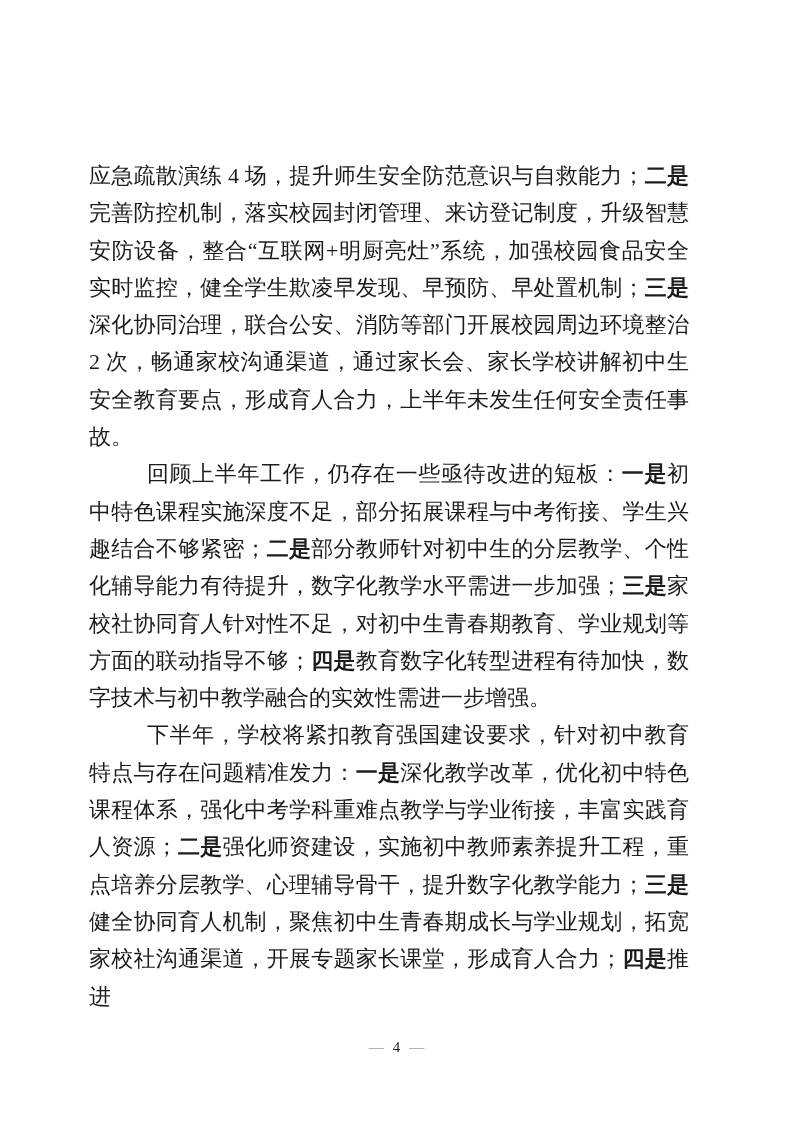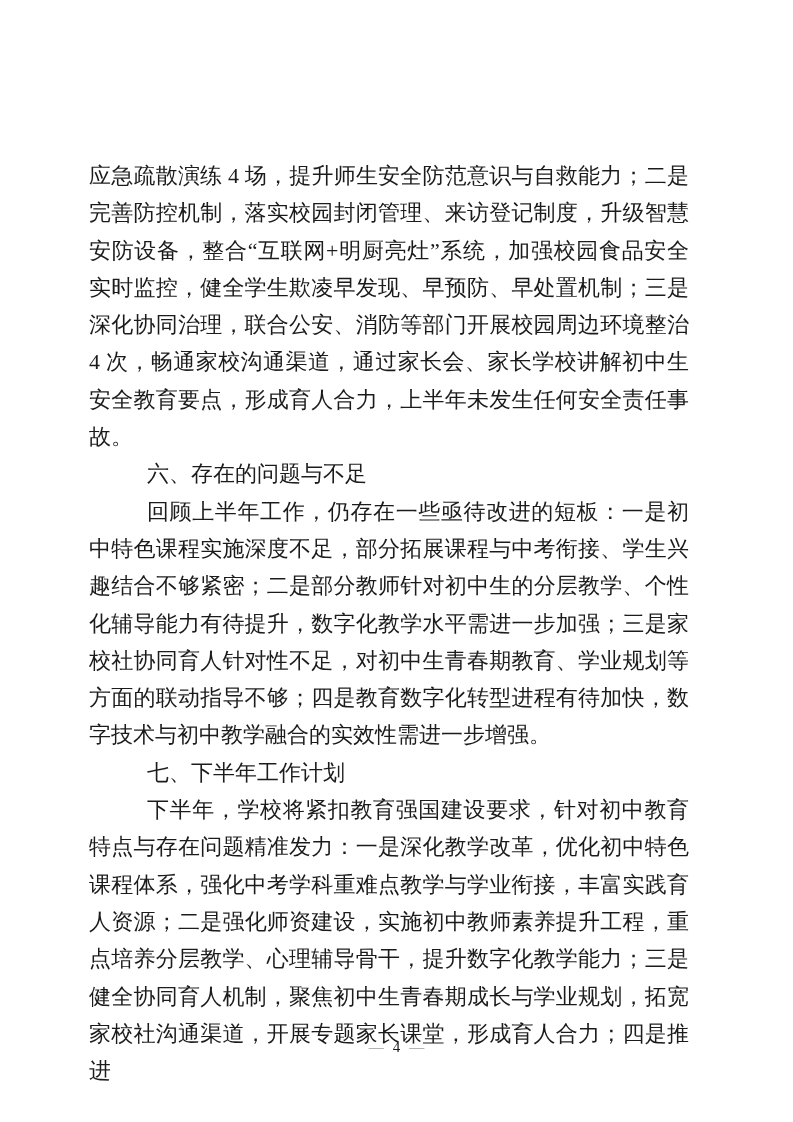--- a/index.html
+++ b/index.html
@@ -35,21 +35,21 @@
     padding: 0;
     text-indent: 58px;
   }
   .block.no-indent {
     text-indent: 0;
   }
   .heading {
     font-weight: bold;
   }
   .run.bold {
-    font-weight: normal;
+    font-weight: bold;
   }
   .page-footer {
     position: absolute;
     left: 0;
     top: 1036px;
     width: 793px;
     text-align: center;
     font-size: 15px;
     line-height: 22px;
     color: #222222;
@@ -61,23 +61,21 @@
     display: inline-block;
     padding: 0 9px;
     color: #1b1b1b;
   }
 </style>
 </head>
 <body>
 
 <div class="page">
   <div class="page-body">
-      <p class="block paragraph no-indent"><span class="run">应急疏散演练 4 场，提升师生安全防范意识与自救能力；</span><span class="run bold">二是</span><span class="run">完善防控机制，落实校园封闭管理、来访登记制度，升级智慧安防设备，整合“互联网+明厨亮灶”系统，加强校园食品安全实时监控，健全学生欺凌早发现、早预防、早处置机制；</span><span class="run bold">三是</span><span class="run">深化协同治理，联合公安、消防等部门开展校园周边环境整治 4 次，畅通家校沟通渠道，通过家长会、家长学校讲解初中生安全教育要点，形成育人合力，上半年未发生任何安全责任事故。</span></p>
-      <p class="block heading"><span class="run bold">六、存在的问题与不足</span></p>
+      <p class="block paragraph no-indent"><span class="run">应急疏散演练 4 场，提升师生安全防范意识与自救能力；</span><span class="run bold">二是</span><span class="run">完善防控机制，落实校园封闭管理、来访登记制度，升级智慧安防设备，整合“互联网+明厨亮灶”系统，加强校园食品安全实时监控，健全学生欺凌早发现、早预防、早处置机制；</span><span class="run bold">三是</span><span class="run">深化协同治理，联合公安、消防等部门开展校园周边环境整治 2 次，畅通家校沟通渠道，通过家长会、家长学校讲解初中生安全教育要点，形成育人合力，上半年未发生任何安全责任事故。</span></p>
       <p class="block paragraph"><span class="run">回顾上半年工作，仍存在一些亟待改进的短板：</span><span class="run bold">一是</span><span class="run">初中特色课程实施深度不足，部分拓展课程与中考衔接、学生兴趣结合不够紧密；</span><span class="run bold">二是</span><span class="run">部分教师针对初中生的分层教学、个性化辅导能力有待提升，数字化教学水平需进一步加强；</span><span class="run bold">三是</span><span class="run">家校社协同育人针对性不足，对初中生青春期教育、学业规划等方面的联动指导不够；</span><span class="run bold">四是</span><span class="run">教育数字化转型进程有待加快，数字技术与初中教学融合的实效性需进一步增强。</span></p>
-      <p class="block heading"><span class="run bold">七、下半年工作计划</span></p>
       <p class="block paragraph"><span class="run">下半年，学校将紧扣教育强国建设要求，针对初中教育特点与存在问题精准发力：</span><span class="run bold">一是</span><span class="run">深化教学改革，优化初中特色课程体系，强化中考学科重难点教学与学业衔接，丰富实践育人资源；</span><span class="run bold">二是</span><span class="run">强化师资建设，实施初中教师素养提升工程，重点培养分层教学、心理辅导骨干，提升数字化教学能力；</span><span class="run bold">三是</span><span class="run">健全协同育人机制，聚焦初中生青春期成长与学业规划，拓宽家校社沟通渠道，开展专题家长课堂，形成育人合力；</span><span class="run bold">四是</span><span class="run">推进</span></p>
     </div>
 
   <div class="page-footer">
     <span class="footer-dash">—</span><span class="page-number">4</span><span class="footer-dash">—</span>
   </div>
 </div>
 
 </body></html>

